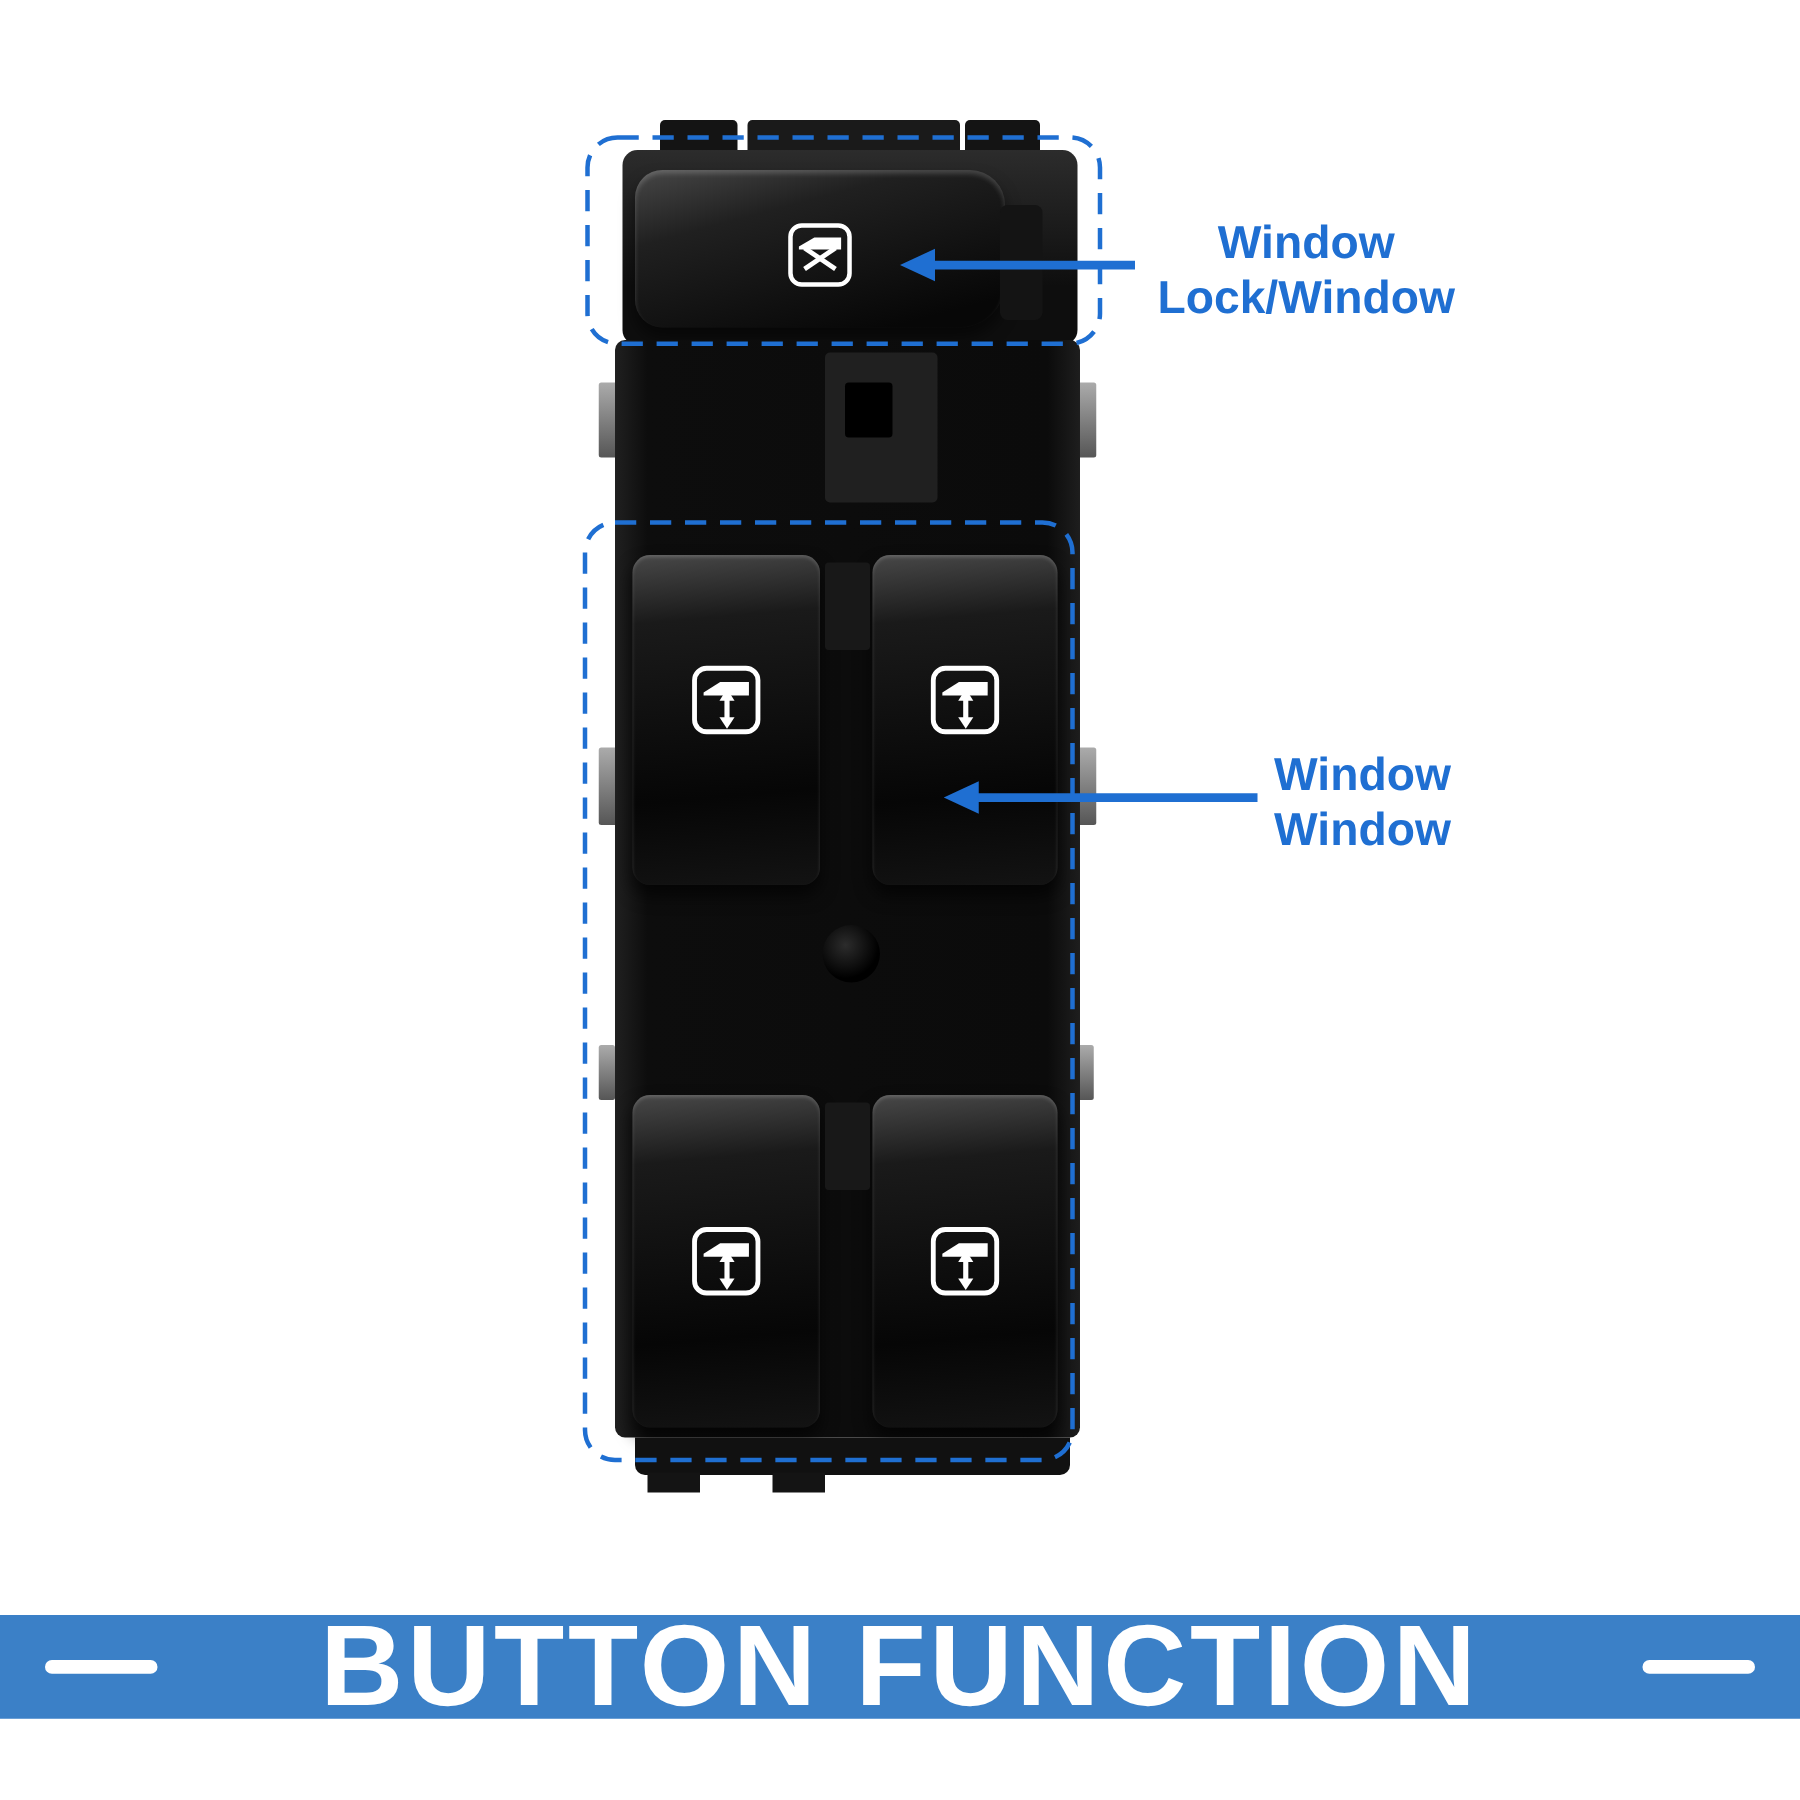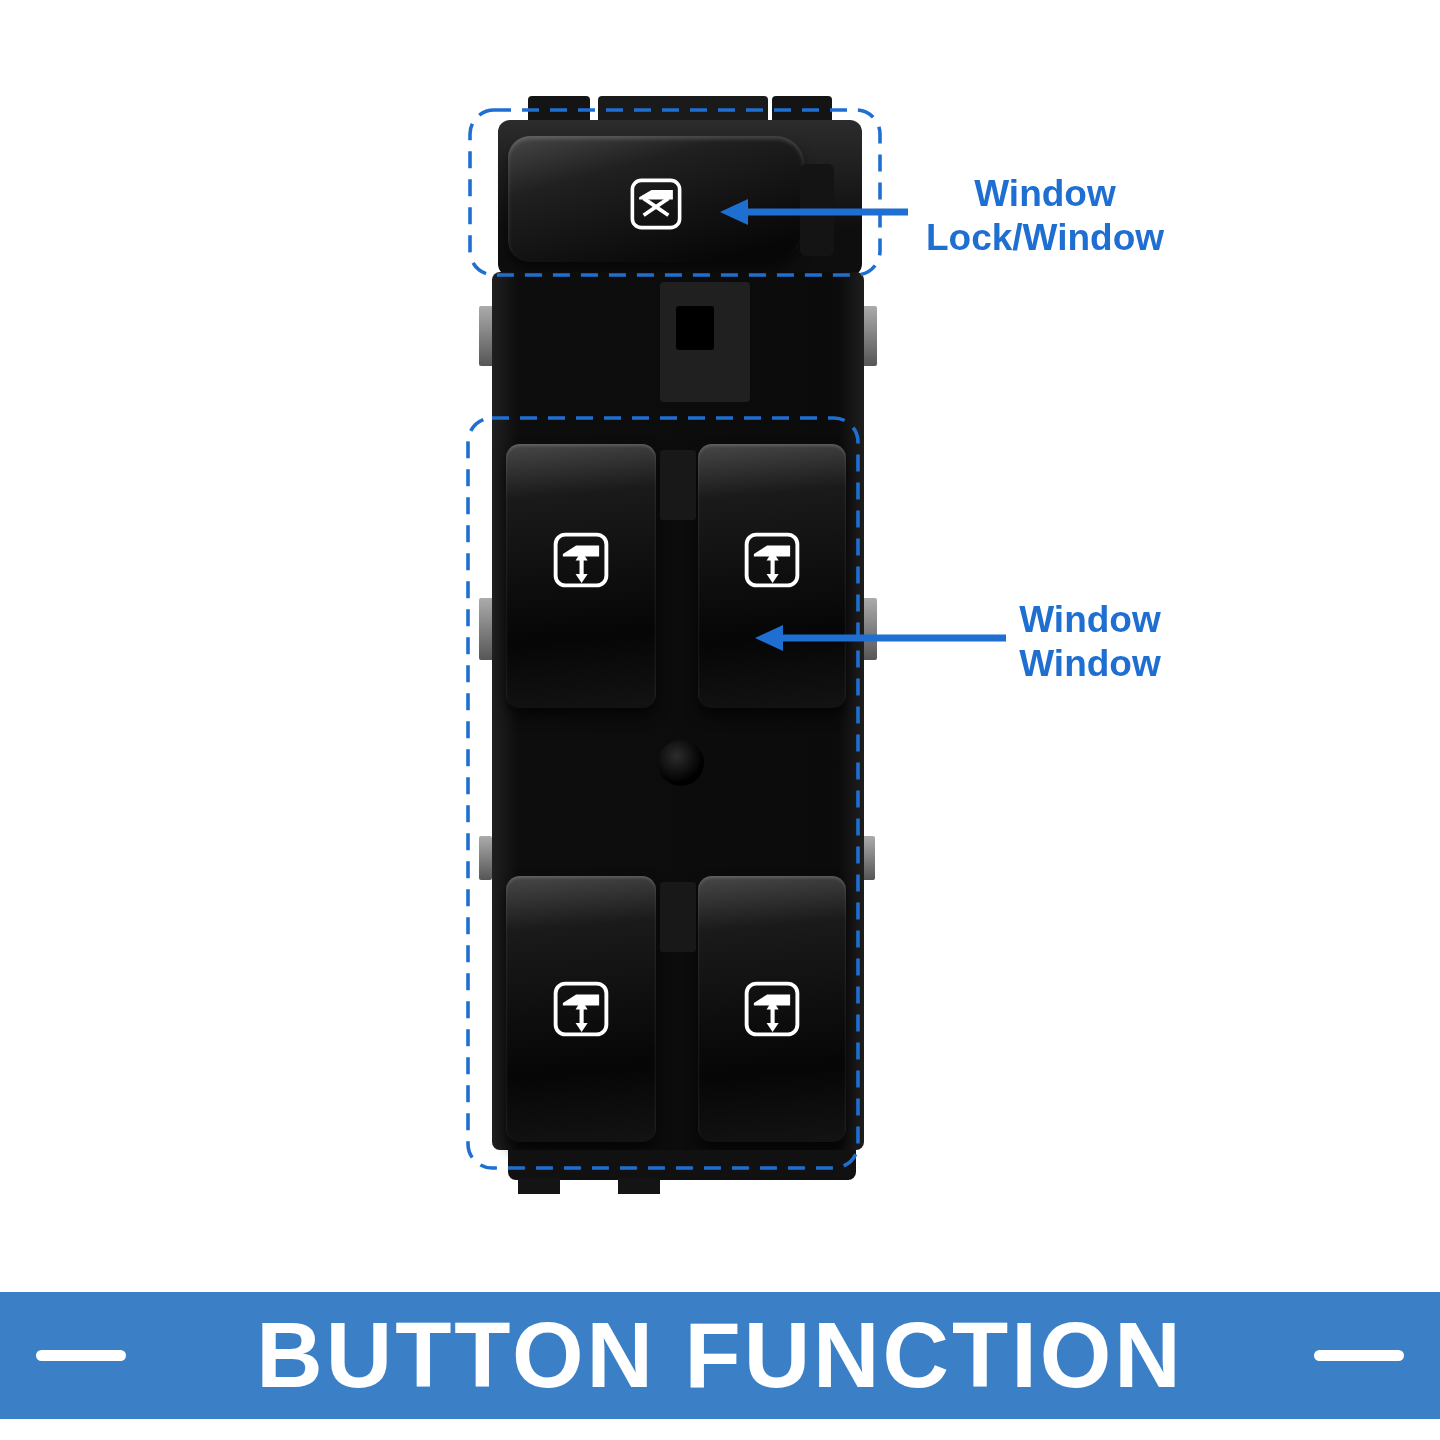--- a/index.html
+++ b/index.html
@@ -39,21 +39,21 @@
   .overlay{left:0;top:0;pointer-events:none;}
   .hl-box{fill:none;stroke:var(--accent-blue,#1f6fd2);stroke-width:3.6;stroke-dasharray:17 11;}
   .arrow-line{stroke:var(--accent-blue,#1f6fd2);stroke-width:7;}
   .arrow-head{fill:var(--accent-blue,#1f6fd2);}
   .callout{
     position:absolute;color:var(--accent-blue,#1f6fd2);
     font-weight:bold;font-size:37px;line-height:1.2;text-align:center;
   }
   
   .banner{
-    position:absolute;left:0;top:1292px;width:1440px;height:127px;
+    position:absolute;left:0;top:1292px;width:1440px;height:83px;
     background:var(--banner-blue,#3b80c7);
     display:flex;align-items:center;justify-content:space-between;
     padding:0 36px;box-sizing:border-box;
   }
   .banner-title{
     color:#ffffff;font-weight:bold;font-size:92px;letter-spacing:3px;white-space:nowrap;
   }
   .banner-dash{width:90px;height:11px;background:#ffffff;border-radius:6px;}
 </style>
 </head>

